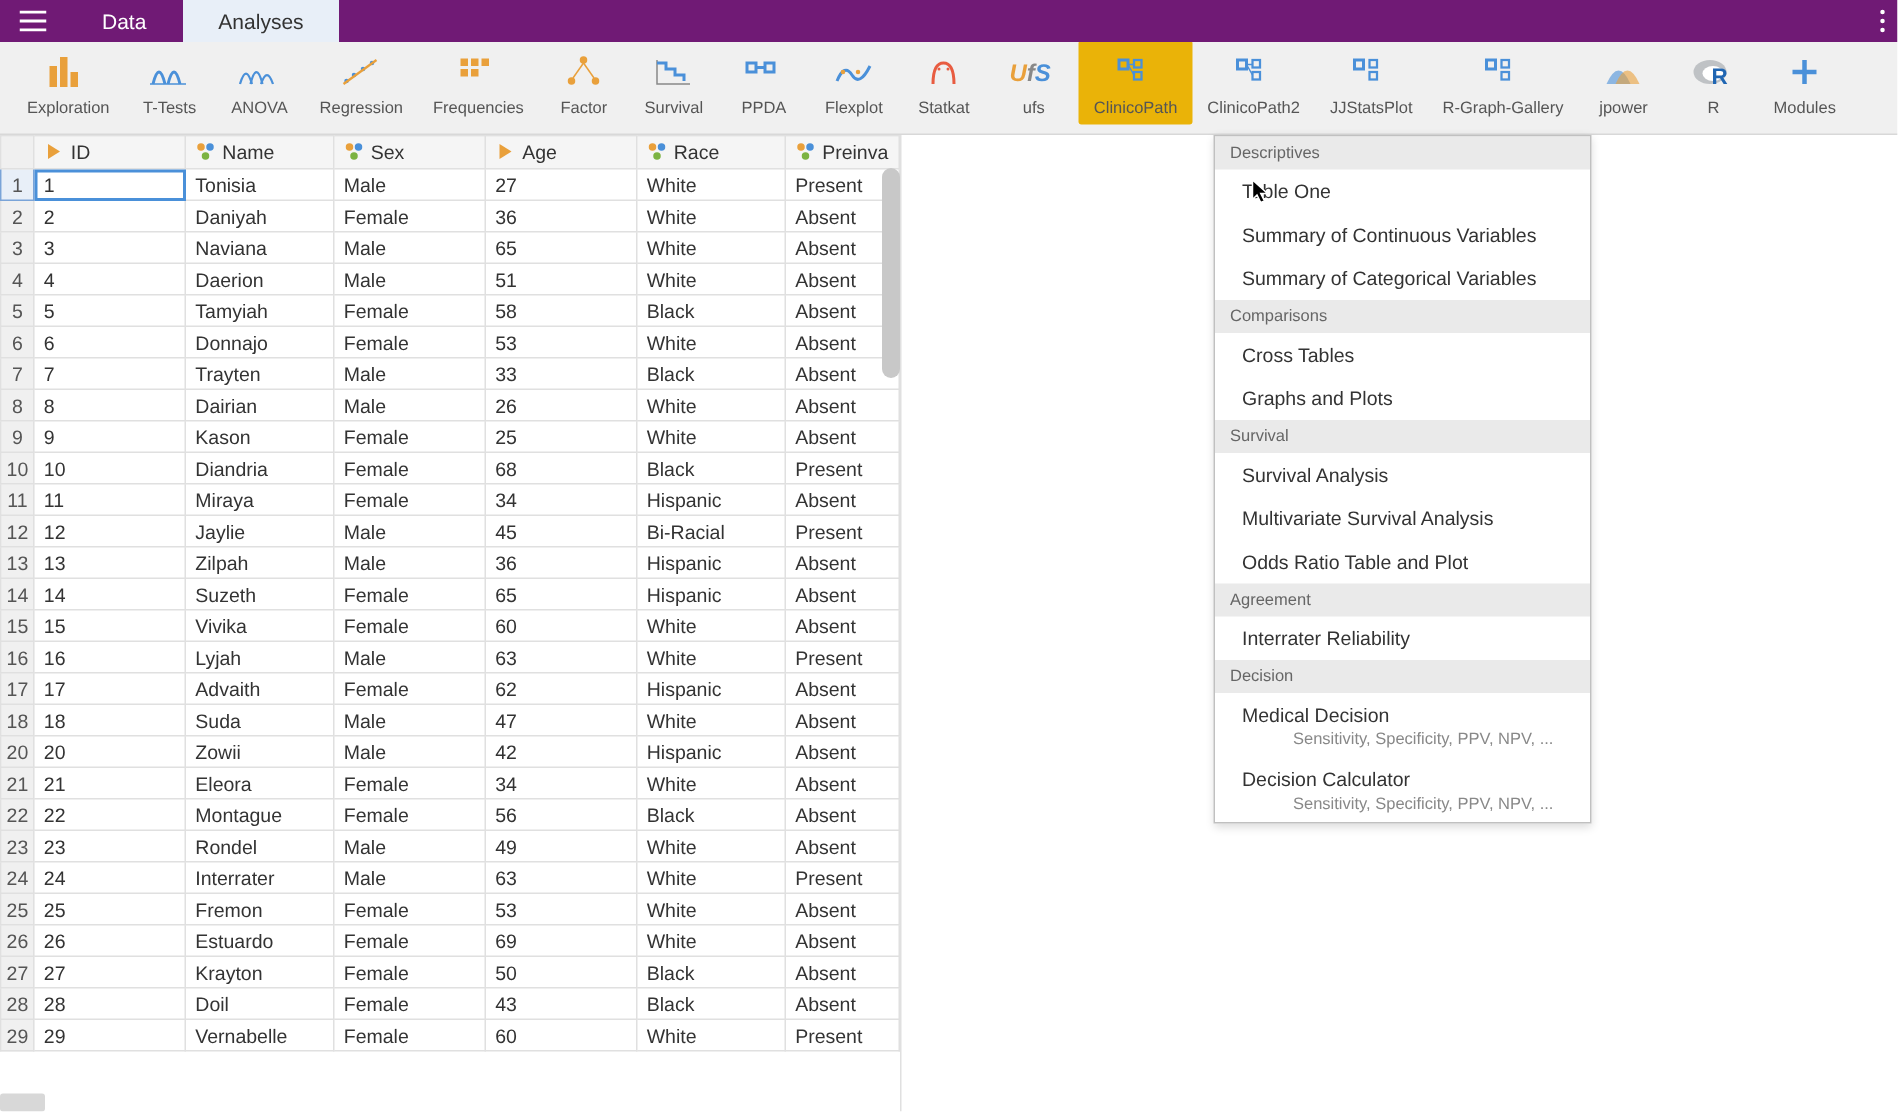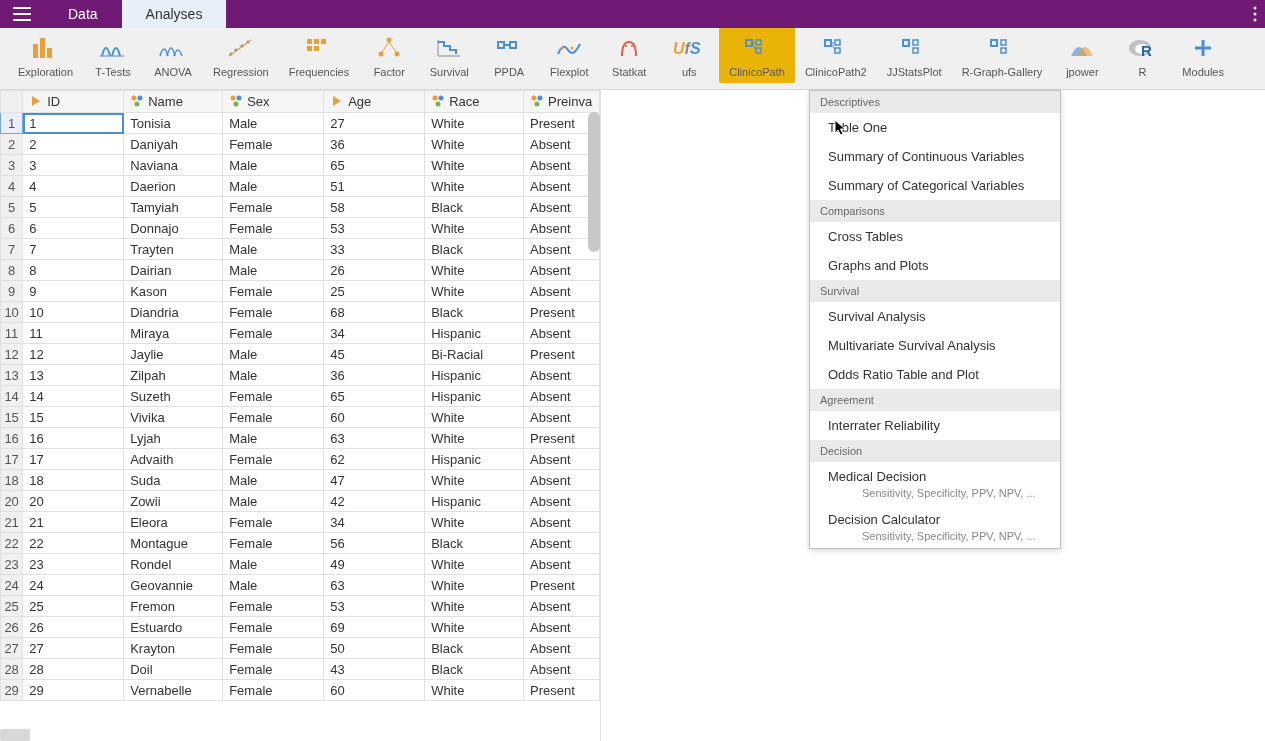--- a/index.html
+++ b/index.html
@@ -519,21 +519,21 @@
             <td class="col-id num">23</td>
             <td class="col-name">Rondel</td>
             <td class="col-sex">Male</td>
             <td class="col-age num">49</td>
             <td class="col-race">White</td>
             <td class="col-preinva">Absent</td>
           </tr>
           <tr>
             <th class="rownum">24</th>
             <td class="col-id num">24</td>
-            <td class="col-name">Geovannie</td>
+            <td class="col-name">Interrater</td>
             <td class="col-sex">Male</td>
             <td class="col-age num">63</td>
             <td class="col-race">White</td>
             <td class="col-preinva">Present</td>
           </tr>
           <tr>
             <th class="rownum">25</th>
             <td class="col-id num">25</td>
             <td class="col-name">Fremon</td>
             <td class="col-sex">Female</td>

